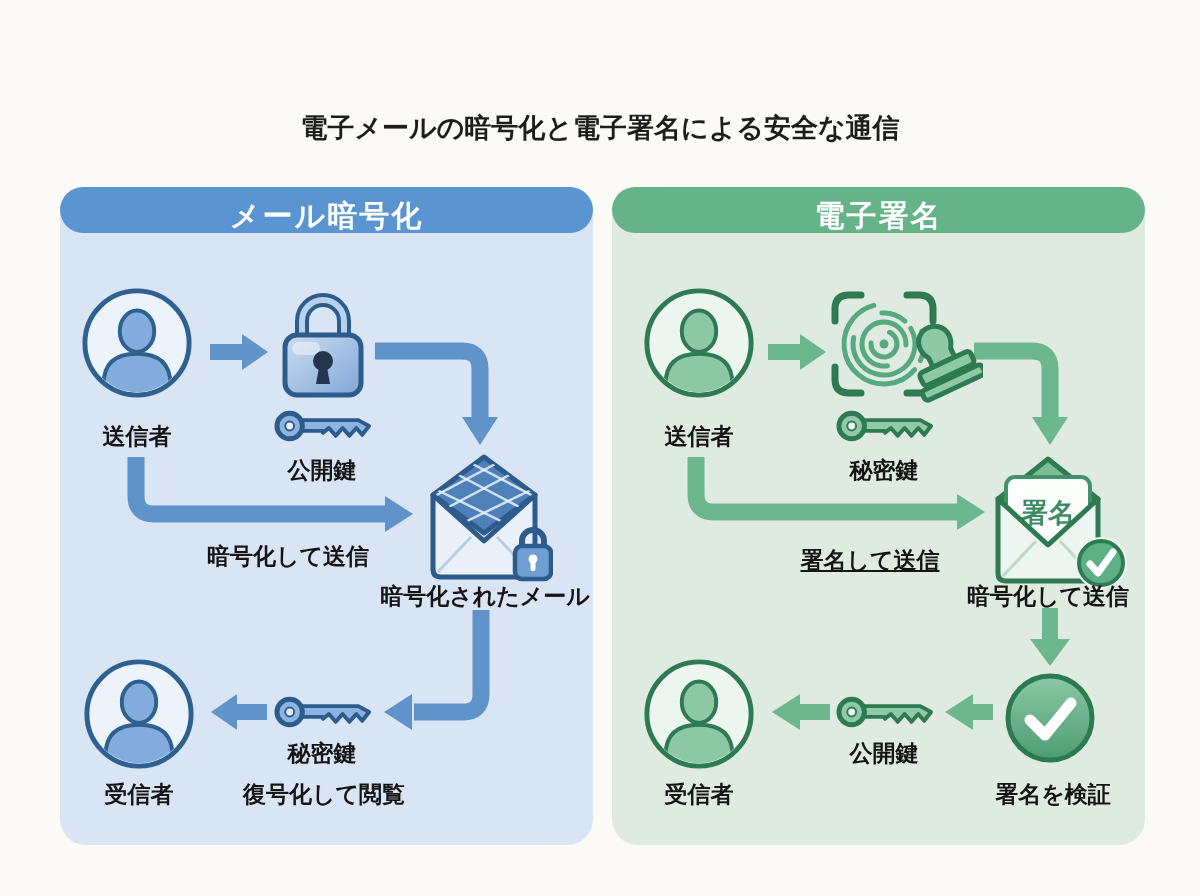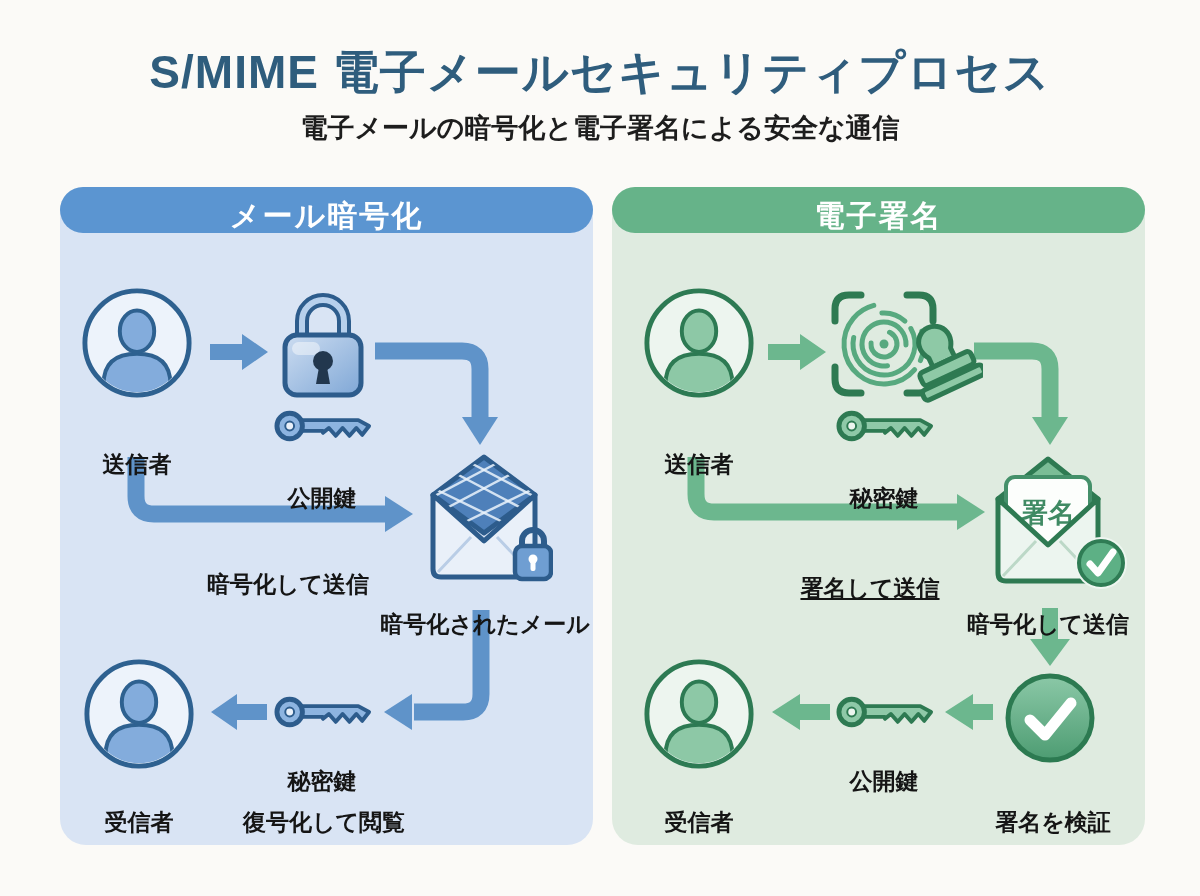--- a/index.html
+++ b/index.html
@@ -25,29 +25,28 @@
     letter-spacing:2px;
   }
   .panel.blue  .panel-header { background:#5b95d1; }
   .panel.green .panel-header { background:#66b389; }
 
   .abs { position:absolute; }
   .arrow-layer { position:absolute; left:0; top:0; }
 
   .lbl {
     position:absolute; transform:translateX(-50%); white-space:nowrap;
-    font-size:23px; font-weight:700; color:#151515;margin-top:28px;
+    font-size:23px; font-weight:700; color:#151515;
   }
 </style>
 </head>
 <body>
 
 <div class="canvas">
 
-  <div class="title">S/MIME 電子メールセキュリティプロセス</div>
   <div class="subtitle">電子メールの暗号化と電子署名による安全な通信</div>
 
   <section class="panel blue">
     <div class="panel-header">メール暗号化</div>
 
     <svg class="arrow-layer" width="533" height="658" viewBox="0 0 533 658">
       <g fill="#5f93c9" stroke="none">
         <polygon points="150,157 182,157 182,147 208,165 182,183 182,173 150,173"></polygon>
         <polygon points="402,230 438,230 420,258"></polygon>
         <polygon points="325,309 325,345 353,327"></polygon>

